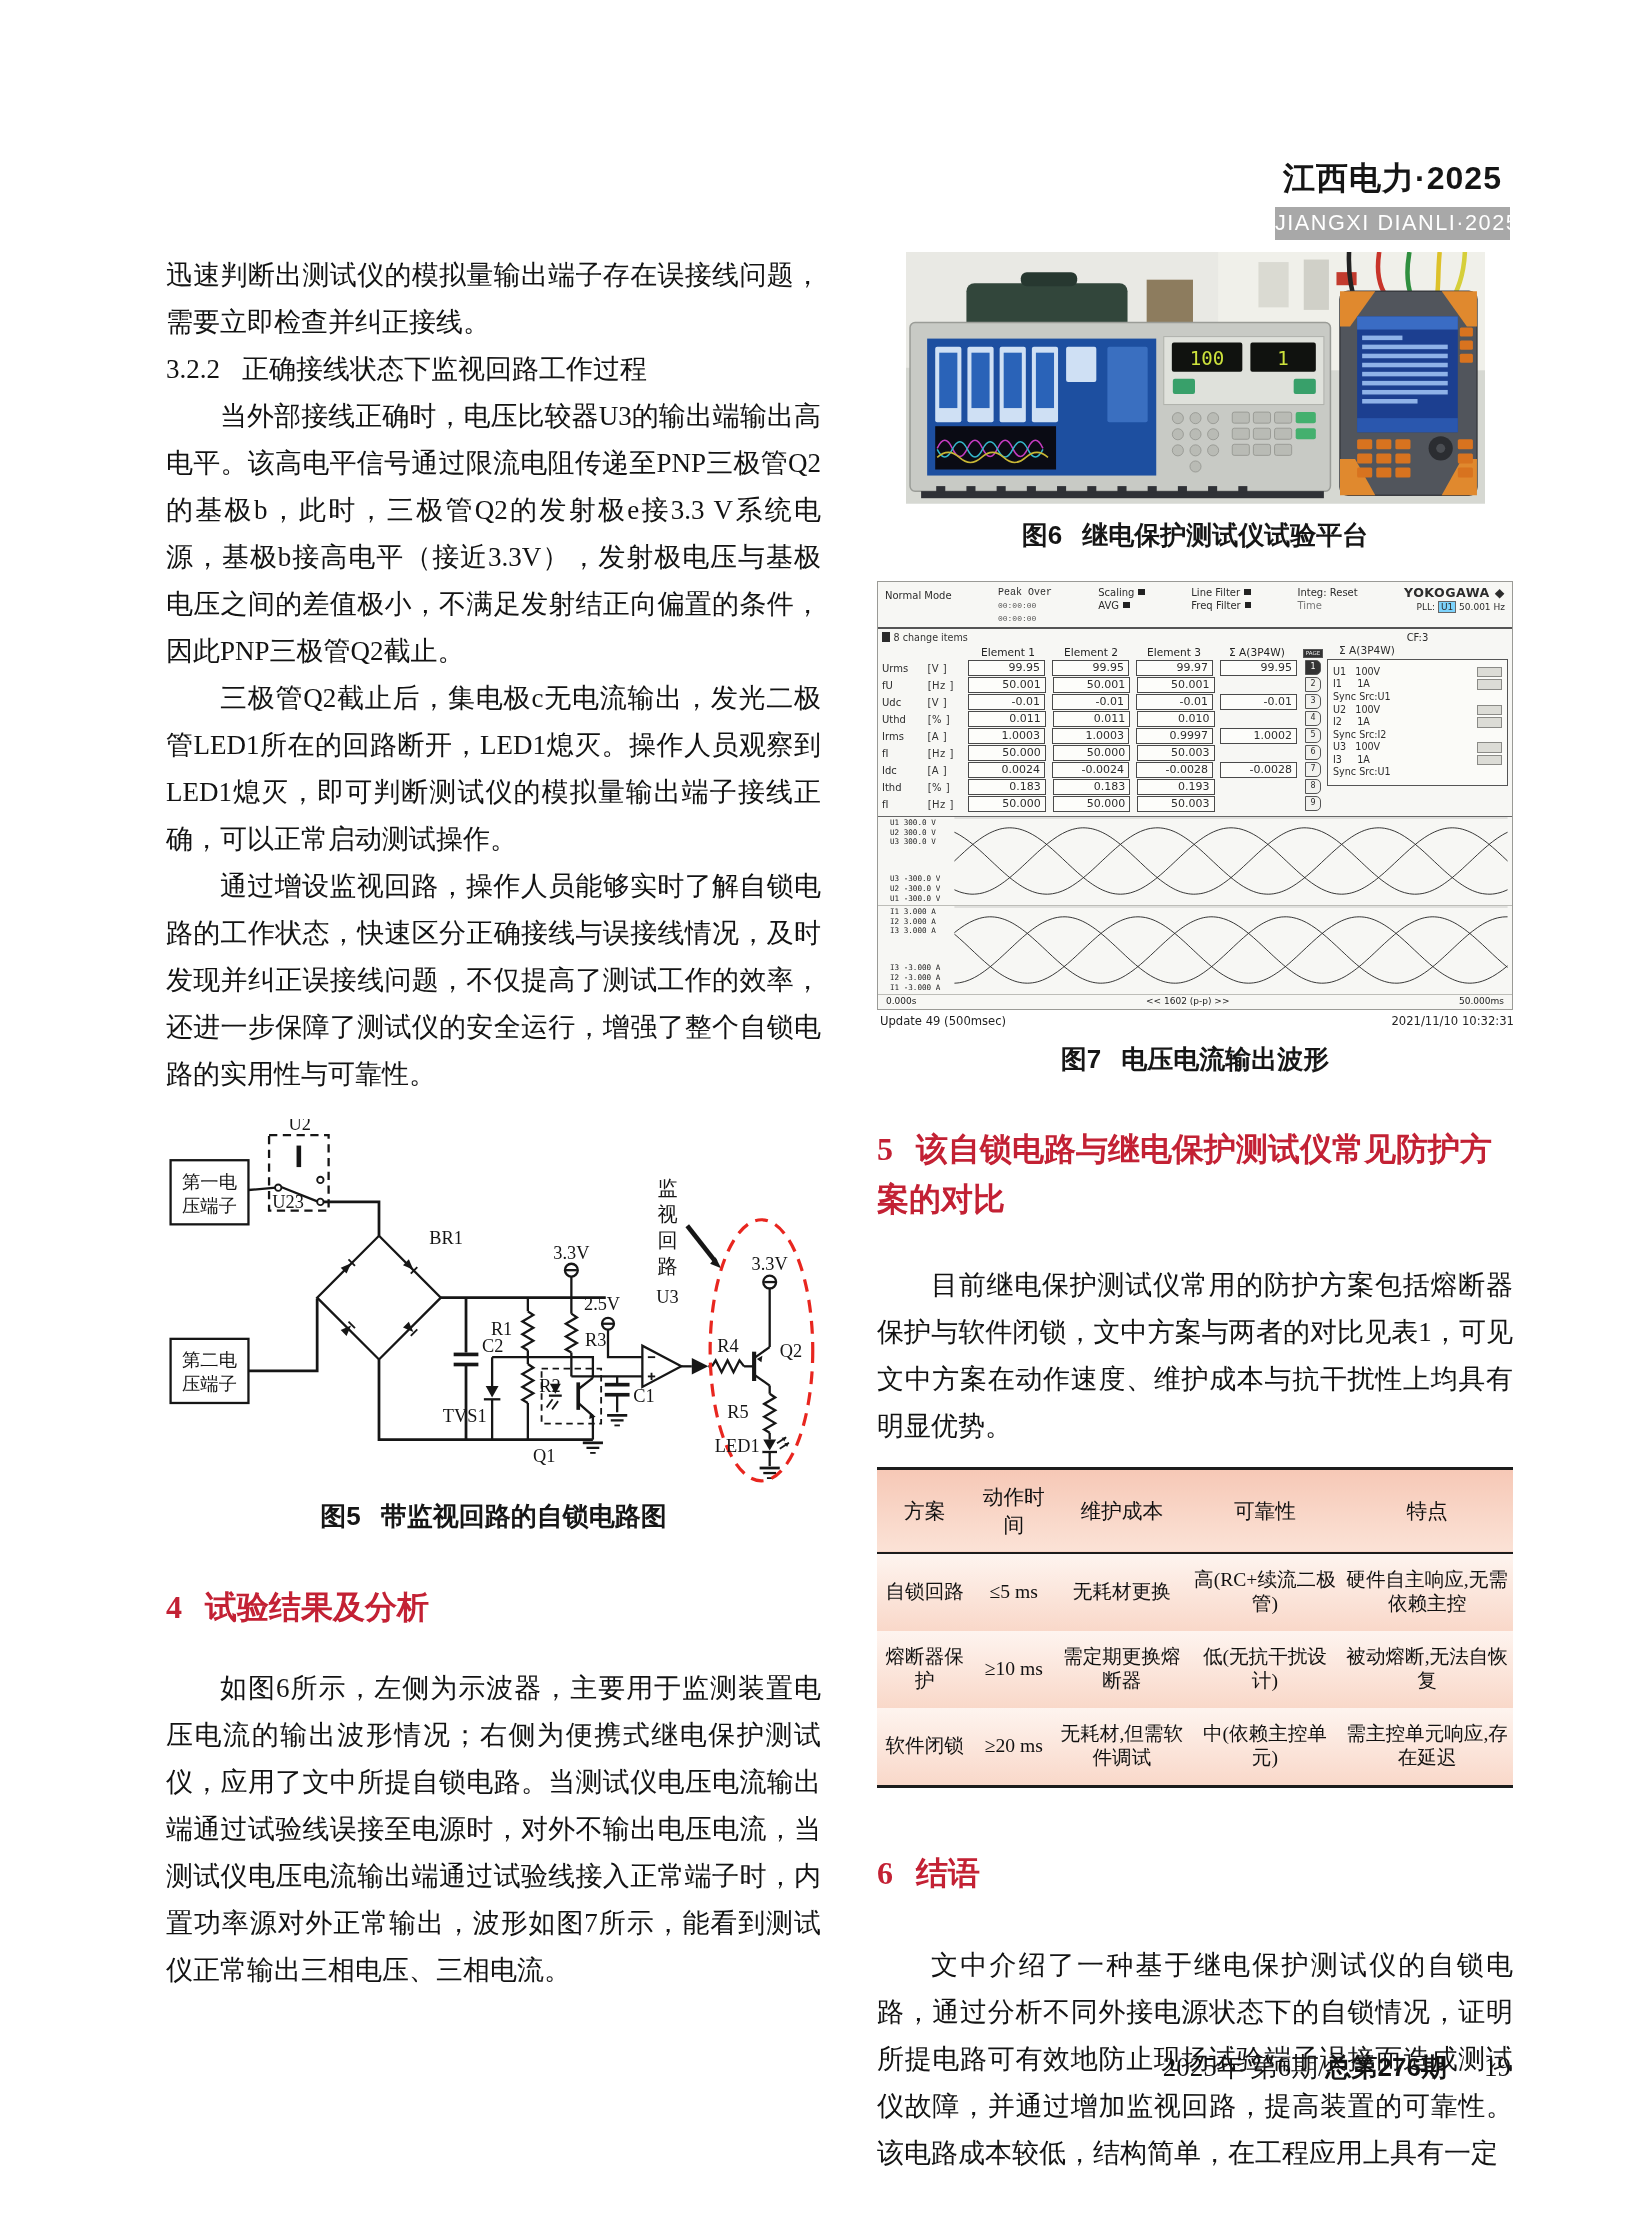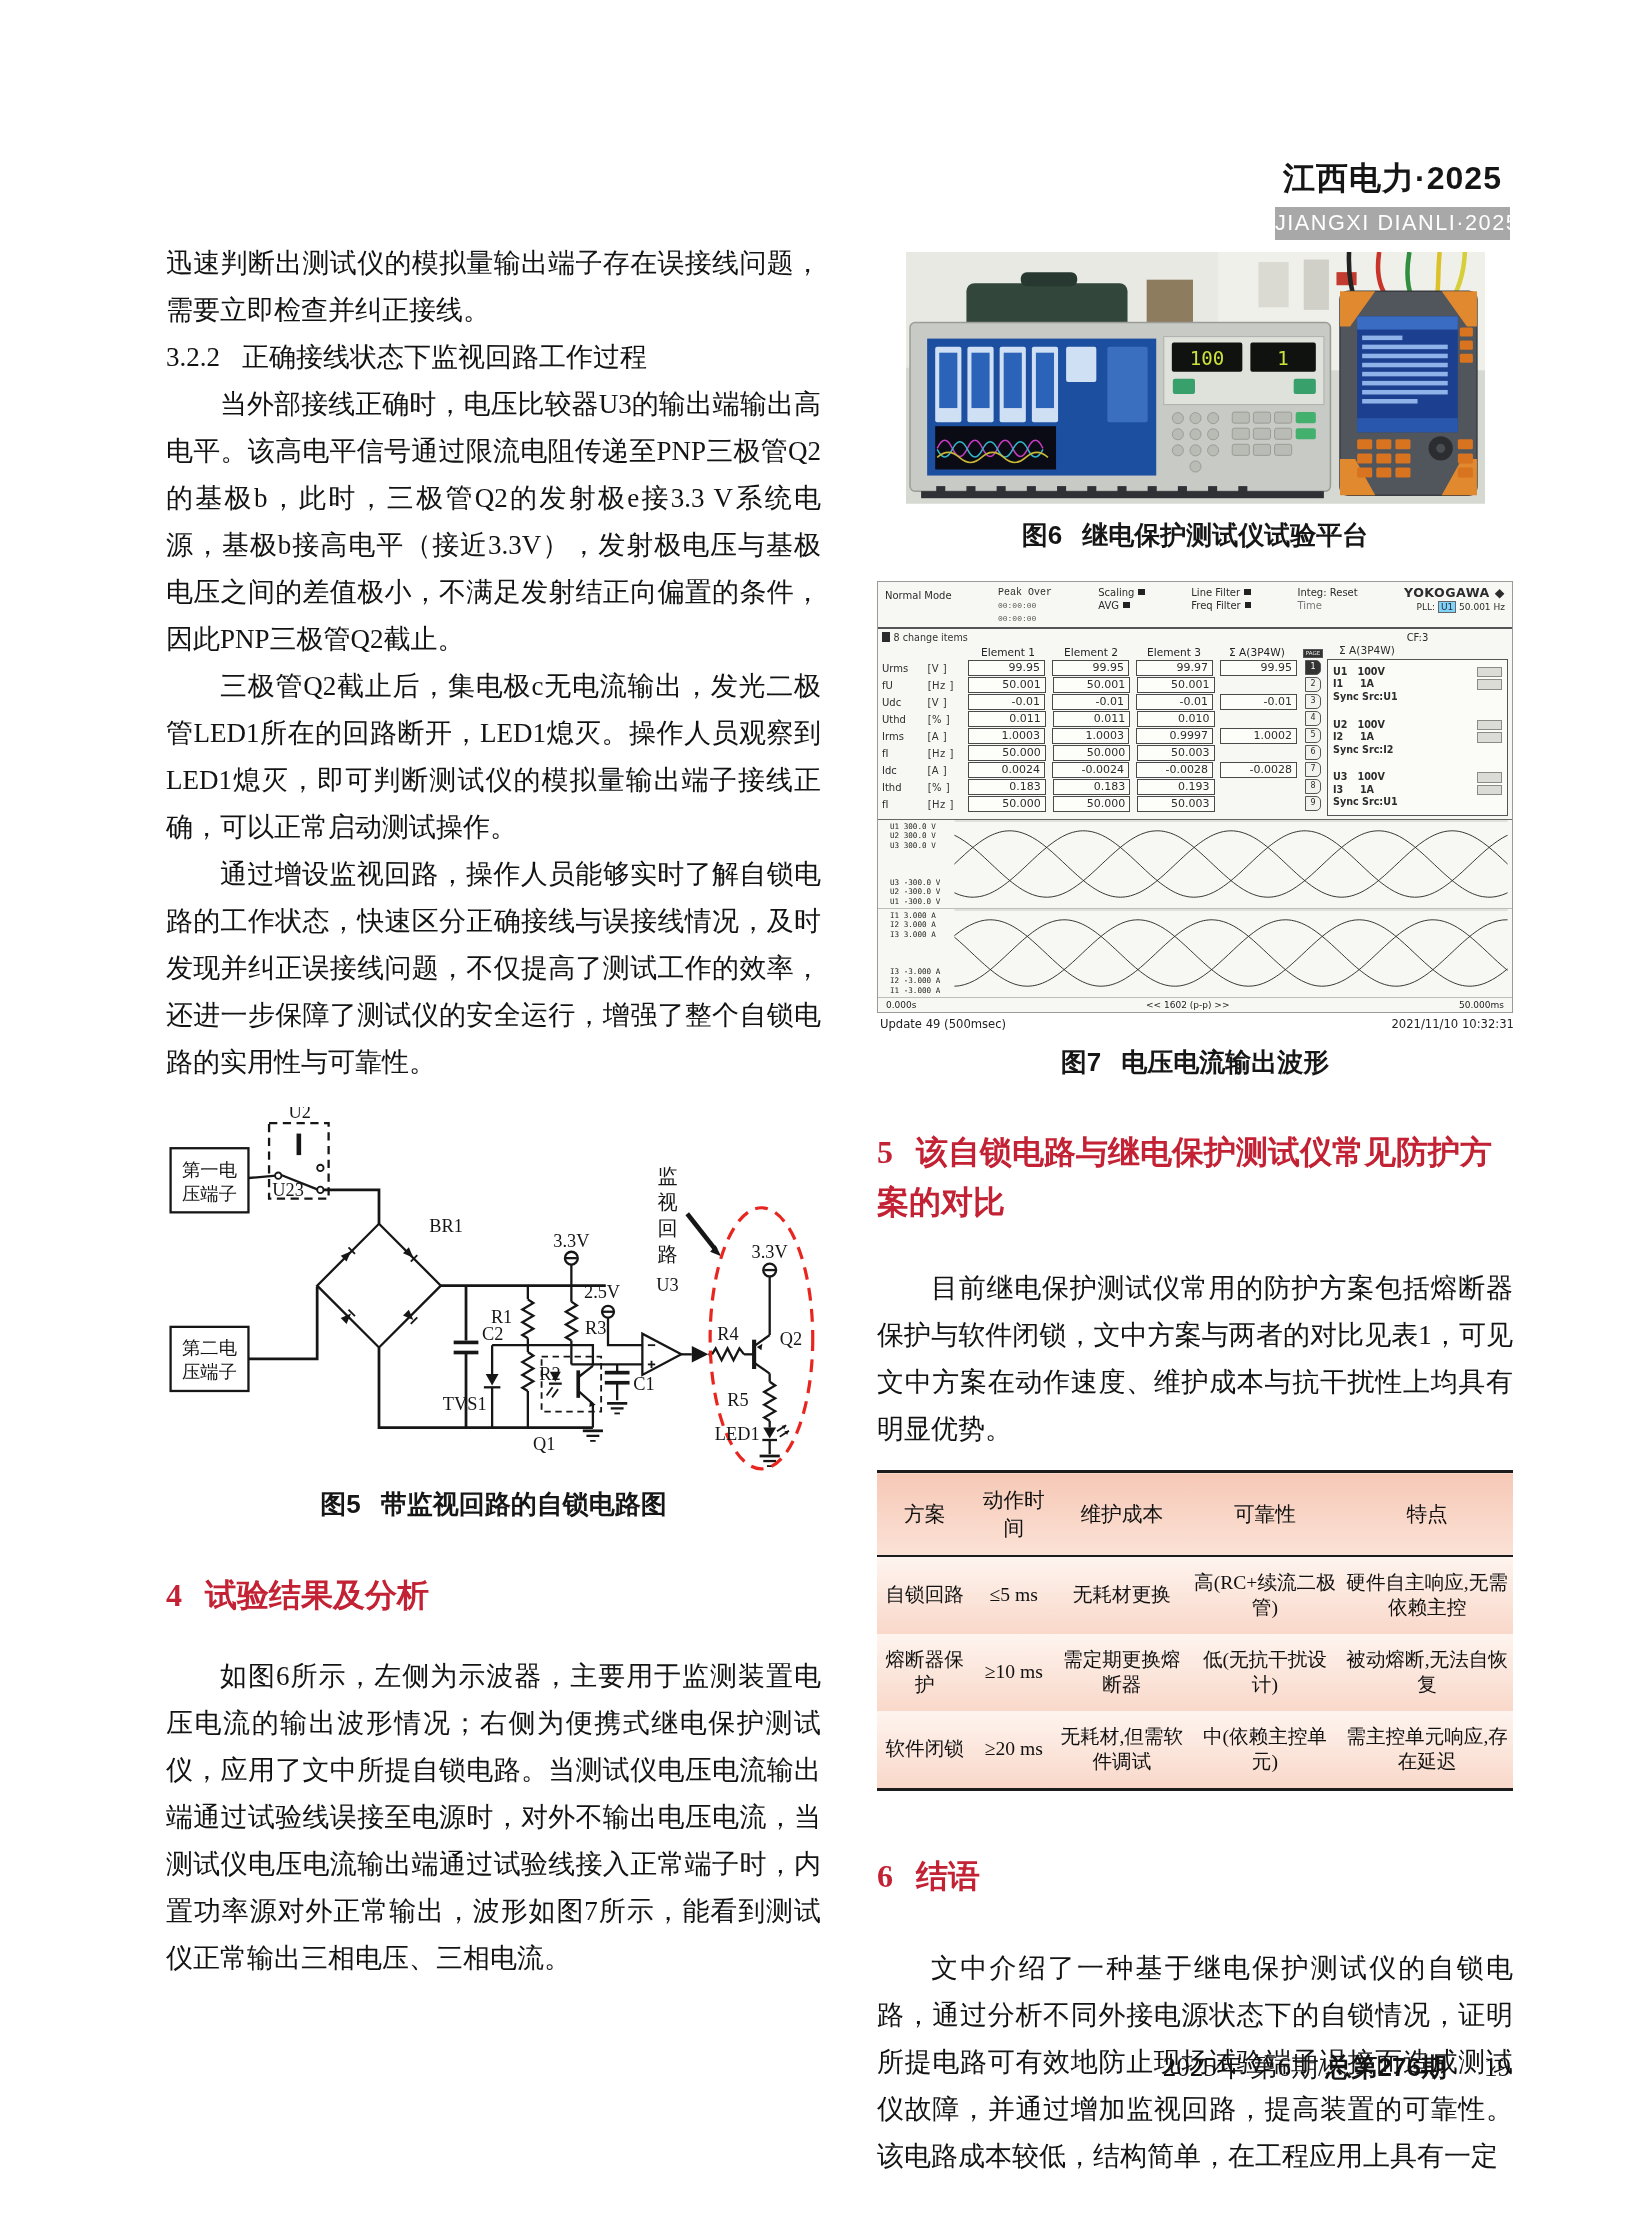--- a/index.html
+++ b/index.html
@@ -2,21 +2,21 @@
 <html style="font-size:8px"><head>
 <meta charset="utf-8">
 <style>
   html,body{margin:0;padding:0;background:#ffffff;}
   body{width:1645px;height:2216px;position:relative;font-family:"Liberation Serif",serif;color:#111;}
   
   .masthead{position:absolute;top:157px;right:135px;width:235px;text-align:center;}
   .journal-cn{font-family:"Liberation Sans",sans-serif;font-weight:bold;font-size:32px;letter-spacing:1px;color:#151515;white-space:nowrap;}
   .graybar{margin-top:6px;background:#a8a8a8;color:#fff;font-family:"Liberation Sans",sans-serif;font-size:21.7px;padding:2.5px 0 4px;letter-spacing:1.5px;white-space:nowrap;}
   
-  .col-l{position:absolute;left:166px;top:240px;width:655px;}
+  .col-l{position:absolute;left:166px;top:252px;width:655px;}
   .col-r{position:absolute;left:877px;top:248px;width:636px;}
   .para{font-size:27px;line-height:47px;text-align:justify;color:#131313;}
   .ind{text-indent:54px;}
   .subhead{font-size:27px;line-height:47px;color:#131313;}
   .subhead .num{margin-right:22px;}
   .sec-h{font-family:"Liberation Sans",sans-serif;font-weight:bold;font-size:32px;line-height:50px;color:#c32134;}
   .sec-h .num{font-family:"Liberation Serif",serif;margin-right:23px;font-weight:bold;}
   
   .fig-caption{font-family:"Liberation Sans",sans-serif;font-weight:bold;font-size:26px;text-align:center;margin-top:14px;color:#161616;}
   .fig-caption .num{margin-right:20px;}
@@ -51,21 +51,21 @@
   .wt-unit{width:41px;letter-spacing:0.5px;color:#333;}
   .wt-val{width:72px;height:14px;margin-right:7px;text-align:right;padding-right:4px;font-size:11px;line-height:14px;}
   .wt-val.boxed{border:1px solid #4a4a4a;background:#fdfdfa;}
   .wt-pages{width:18px;display:flex;flex-direction:column;gap:2px;margin:17px 3px 0 0;align-items:center;}
   .wt-pagehdr{font-size:5.5px;border:0.5px solid #555;background:#333;color:#eee;padding:0.5px 1.5px;}
   .wt-page{width:13.6px;height:13px;border:1px solid #555;border-radius:0 5px 5px 0;font-size:8px;text-align:center;line-height:12px;background:#f2f2ee;}
   .wt-page.sel{background:#333;color:#fff;}
   .wt-rightcol{flex:1;padding-left:2px;}
   .wt-cf{text-align:center;font-size:10px;}
   .wt-sigma{margin:1px 0 3px 12px;font-size:10.6px;}
-  .wt-rpanel{border:1px solid #555;padding:6px 5px;display:flex;flex-direction:column;gap:15px;background:#fbfbf8;font-weight:bold;}
+  .wt-rpanel{border:1px solid #555;padding:6px 5px;display:flex;flex-direction:column;background:#fbfbf8;}
   .wt-line{display:flex;justify-content:space-between;align-items:center;font-size:9.6px;line-height:12.6px;white-space:pre;}
   .auto-chip{width:23px;height:8.6px;border:0.5px solid #8a8a86;background:#dcdcd6;margin-left:3px;}
   .wt-waves{border-top:1px solid #666;margin-top:2px;}
   .wave-strip{position:relative;height:88px;border-bottom:0.5px solid #bdbdb8;}
   .wave-strip svg{position:absolute;left:76px;top:0;}
   .wl{position:absolute;left:12px;font-family:"DejaVu Sans Mono",monospace;font-size:7.6px;line-height:9.6px;color:#222;}
   .wl.top{top:1.5px;}
   .wl.bot{bottom:1.5px;}
   .wt-time{display:flex;justify-content:space-between;font-size:9px;padding:1.5px 8px 2.5px;color:#222;}
   .fig7-bottom{width:634px;display:flex;justify-content:space-between;font-size:11.6px;padding:4px 3px 0;font-family:"DejaVu Sans",sans-serif;color:#222;}

